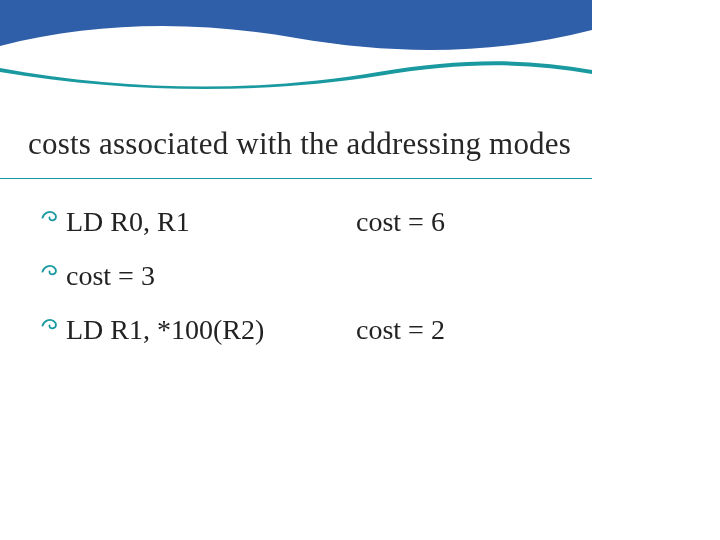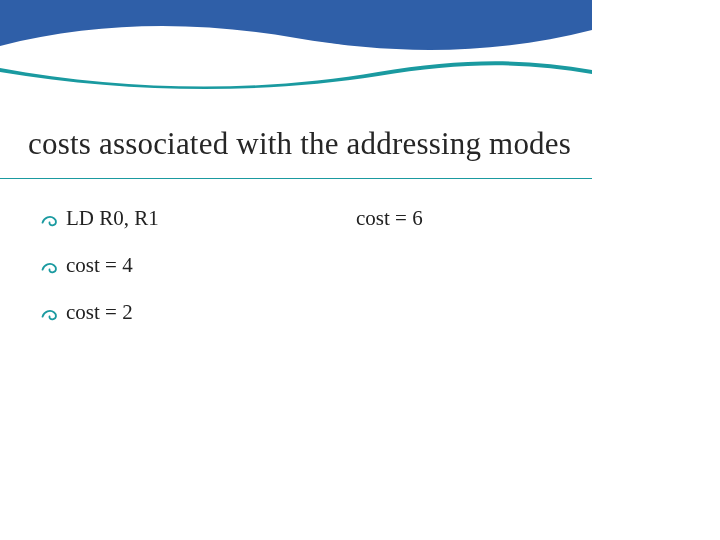--- a/index.html
+++ b/index.html
@@ -7,21 +7,21 @@
   
   .band{position:absolute;left:0;width:100%;}
   .band svg{display:block;width:100%;height:100%;}
   .band-blue{top:0;height:58px;}
   .band-white{top:30px;height:40px;pointer-events:none;}
   .band-teal{top:58px;height:34px;}
   
   .rule{position:absolute;left:0;right:0;top:178px;height:0;border-top:1px solid #1a9aa0;}
   .title{position:absolute;left:28px;top:126px;font-size:31px;letter-spacing:0.2px;color:#262626;}
   .body{position:absolute;left:40px;top:206px;right:40px;}
-  .row{display:flex;align-items:flex-end;margin-bottom:22px;font-size:21px;}
+  .row{display:flex;align-items:flex-start;margin-bottom:22px;font-size:28px;}
   .bullet{flex:0 0 auto;color:#1a9aa0;margin-right:6px;}
   .bullet svg{width:20px;height:20px;display:block;}
   .lhs{flex:0 0 290px;}
   .rhs{flex:1;}
 </style>
 </head>
 <body>
 
 <div class="slide">
 
@@ -58,26 +58,27 @@
       <span class="lhs">LD R0, R1</span>
       <span class="rhs">cost = 6</span>
     </div>
 
     <div class="row">
       <span class="bullet">
         <svg viewBox="0 0 24 24">
             <path fill="none" stroke="#1a9aa0" stroke-width="2.2" stroke-linecap="round" d="M3 14c2-6 9-9 14-5 3 2.4 3 7-1 8-3 .8-5-1-4.6-3.2"></path>
           </svg>
       </span>
-      <span class="rhs">cost = 4</span>
+      <span class="rhs">cost = 3</span>
     </div>
 
     <div class="row">
       <span class="bullet">
         <svg viewBox="0 0 24 24">
             <path fill="none" stroke="#1a9aa0" stroke-width="2.2" stroke-linecap="round" d="M3 14c2-6 9-9 14-5 3 2.4 3 7-1 8-3 .8-5-1-4.6-3.2"></path>
           </svg>
       </span>
+      <span class="lhs">LD R1, *100(R2)</span>
       <span class="rhs">cost = 2</span>
     </div>
 
   </div>
 </div>
 
 </body></html>

